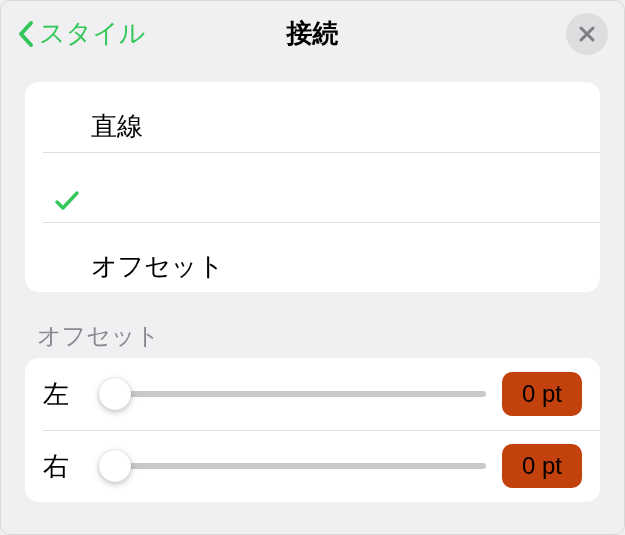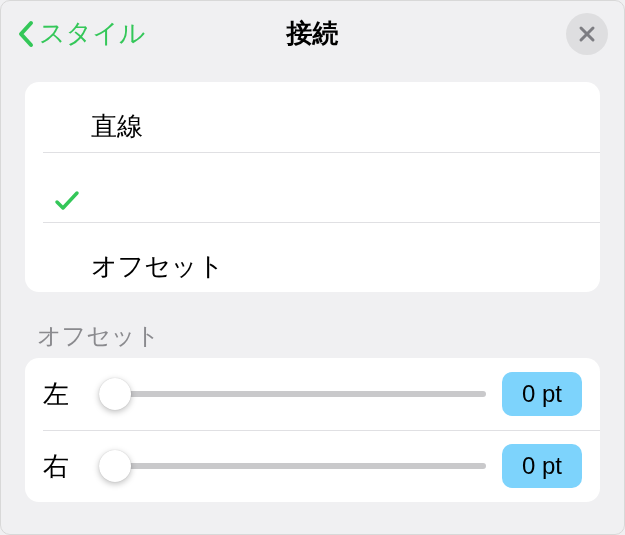--- a/index.html
+++ b/index.html
@@ -143,21 +143,21 @@
     width: 32px;
     height: 32px;
     background: #fff;
     border-radius: 50%;
     box-shadow: 0 2px 6px rgba(0,0,0,0.25), 0 0 1px rgba(0,0,0,0.2);
     transform: translate(0, -50%);
   }
   .value-chip {
     min-width: 80px;
     height: 44px;
-    background: #7dd3fc;
+    background: #c2410c;
     border-radius: 10px;
     display: flex;
     align-items: center;
     justify-content: center;
     font-size: 24px;
     color: #000;
     padding: 0 12px;
     cursor: pointer;
   }
 </style>

